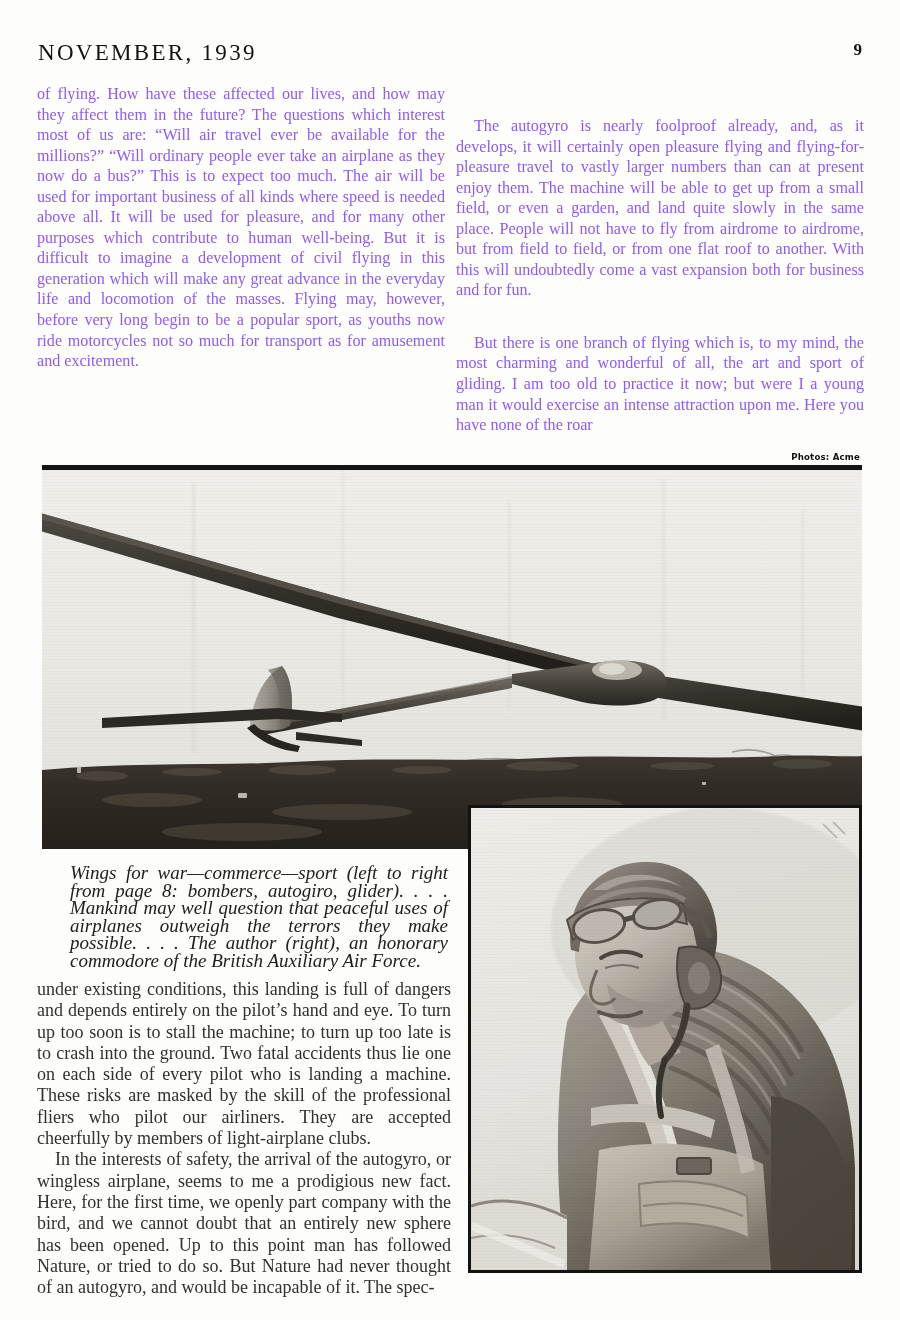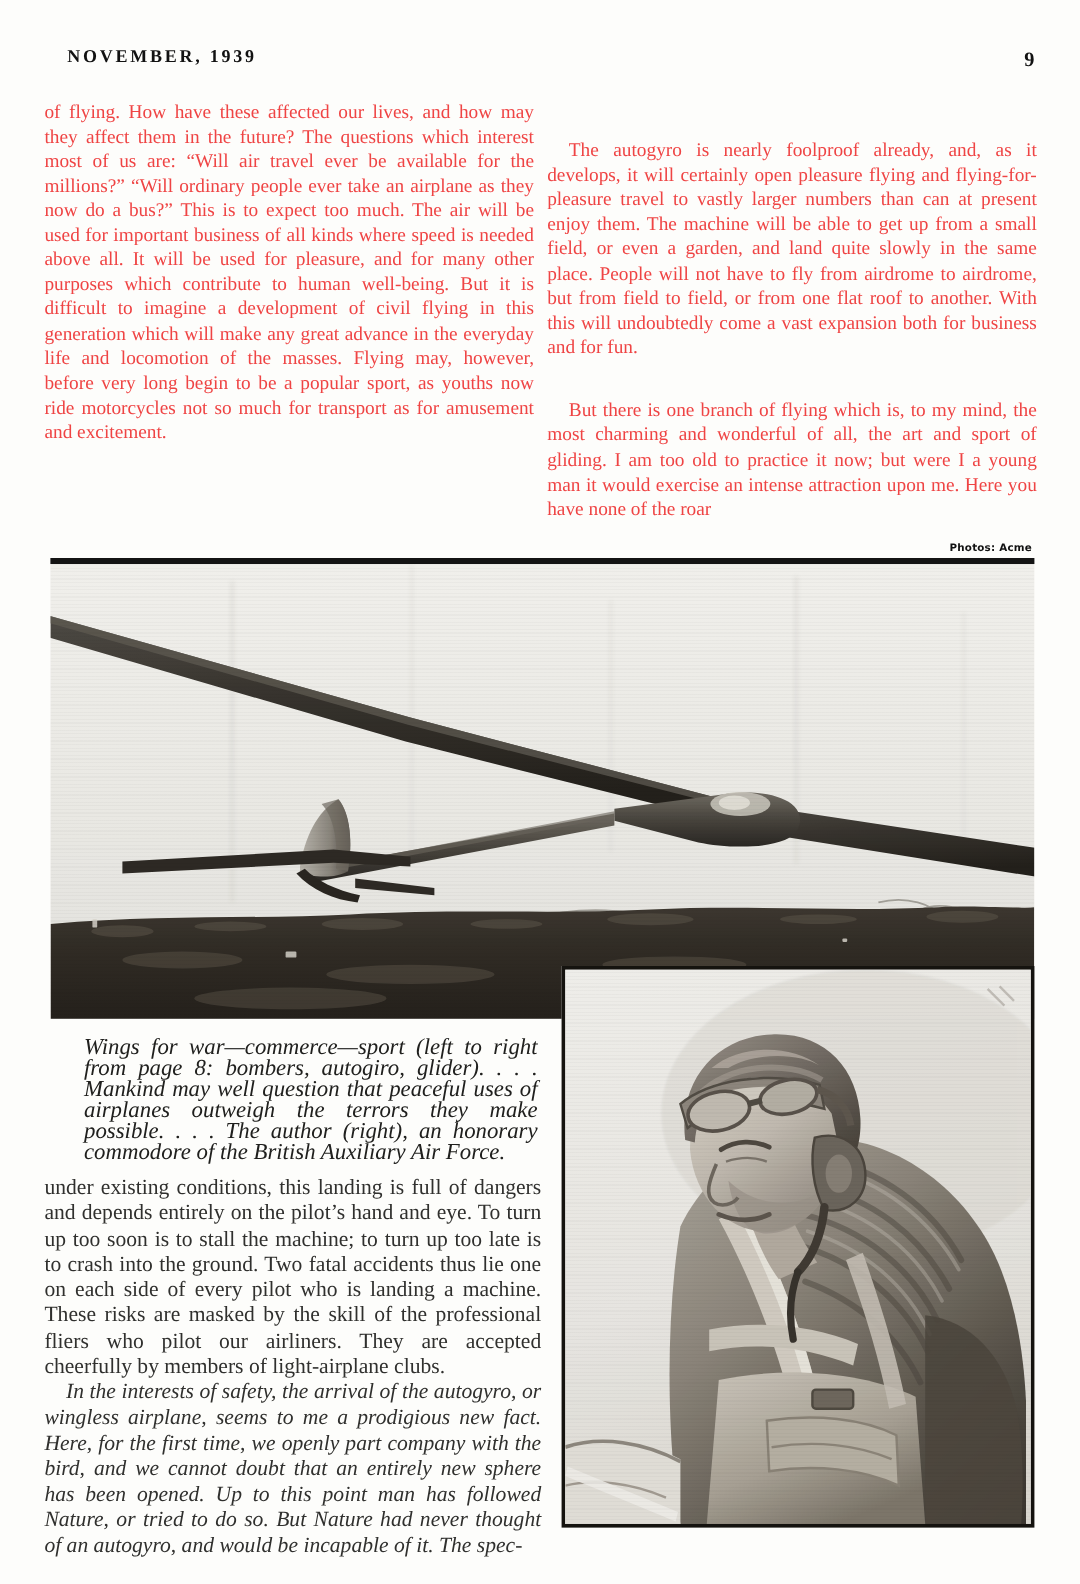--- a/index.html
+++ b/index.html
@@ -21,46 +21,45 @@
   
   #running-head {
     position: absolute;
     top: 40px;
     left: 38px;
     width: 824px;
     height: 24px;
   }
   #running-head .issue-date {
     position: absolute;
-    left: 18px;
+    left: 0;
     top: 0;
-    font-size: 15px;
+    font-size: 23px;
     letter-spacing: 2.3px;
     color: #121212;
     white-space: nowrap;
-    font-weight: bold;
   }
   #running-head .folio {
     position: absolute;
     right: 0;
     top: 0;
     font-size: 17px;
     font-weight: bold;
     color: #121212;
   }
 
   
   .col {
     position: absolute;
     width: 408px;
     font-size: 16.1px;
     line-height: 20.55px;
     text-align: justify;
     text-justify: inter-word;
-    color: #ef4444;
+    color: #8b5cf6;
     hyphens: none;
   }
   #col-left-top  { left: 37px;  top: 84px; }
   #col-right-top { left: 456px; top: 84px; }
 
   .col p {
     margin: 0;
     text-indent: 0;
   }
   .col p.indent {
@@ -126,21 +125,21 @@
     position: absolute;
     left: 37px;
     top: 979px;
     width: 414px;
     font-size: 18px;
     line-height: 21.3px;
     text-align: justify;
     color: #30302e;
   }
   #col-left-bottom p { margin: 0; }
-  #col-left-bottom p.indent { text-indent: 18px; font-style: italic; }
+  #col-left-bottom p.indent { text-indent: 18px; }
 
   .grain {
     position: absolute;
     inset: 0;
     pointer-events: none;
     opacity: 0.05;
     background-image:
       repeating-linear-gradient(0deg, rgba(0,0,0,.5) 0 1px, transparent 1px 3px);
   }
 </style>

